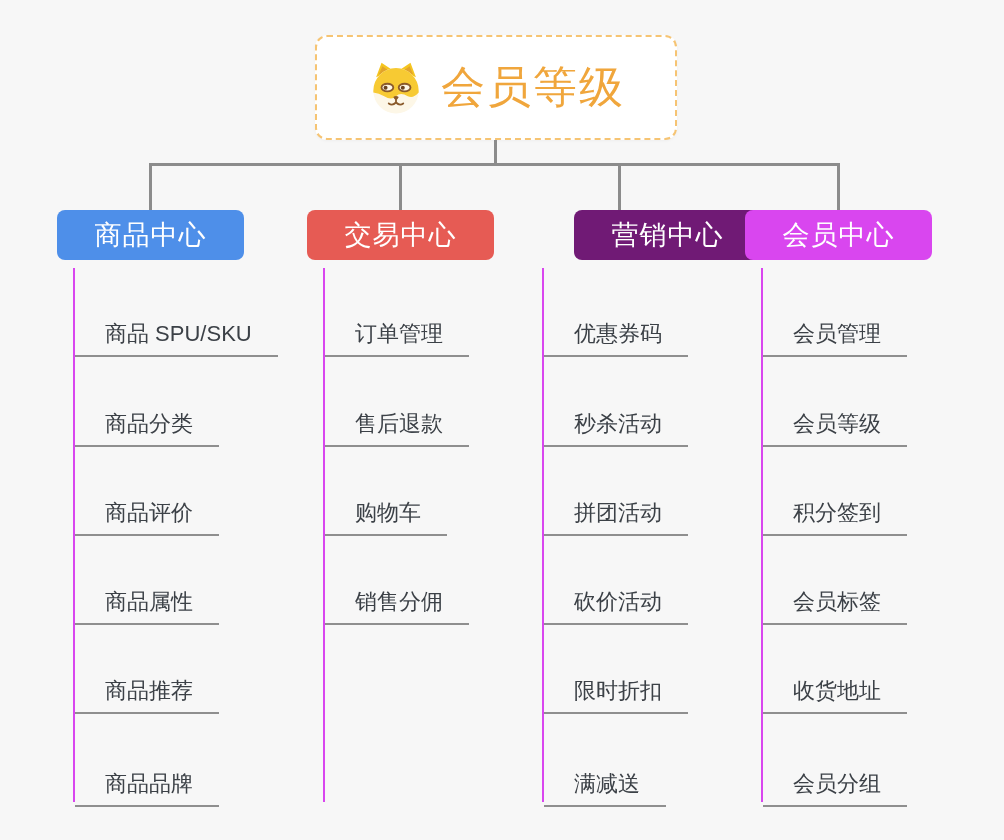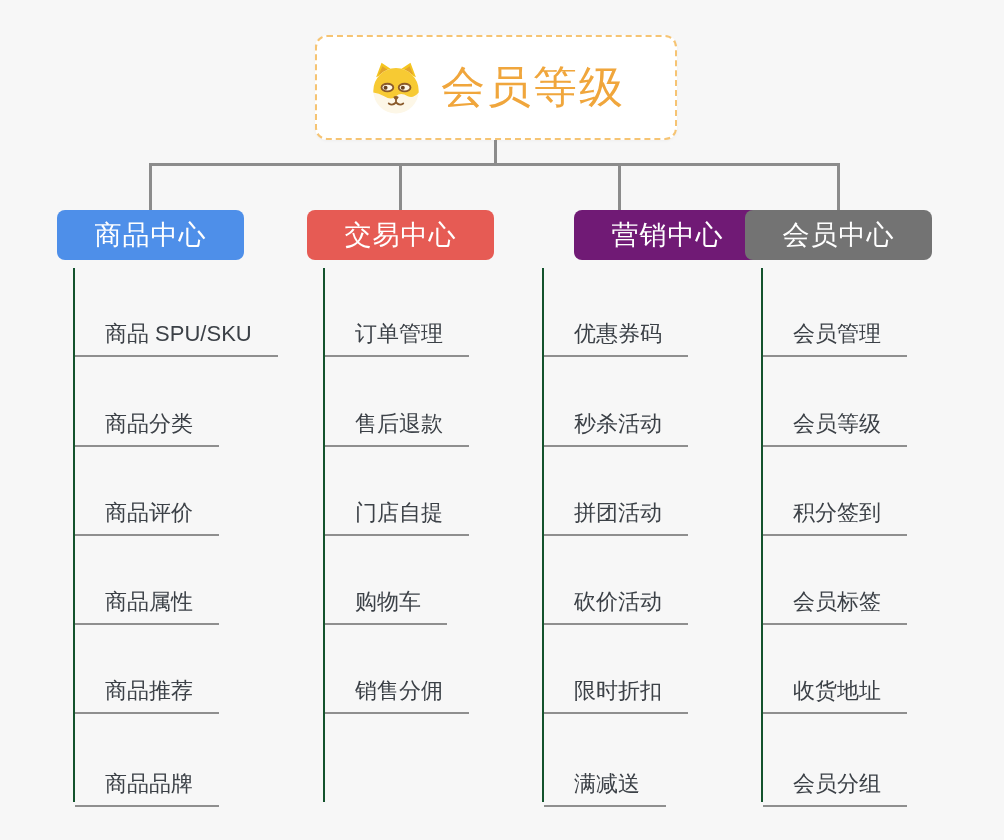--- a/index.html
+++ b/index.html
@@ -37,21 +37,21 @@
     position:absolute;top:210px;width:187px;height:50px;
     border-radius:8px;
     display:flex;align-items:center;justify-content:center;
     color:#ffffff;font-size:27px;letter-spacing:1px;
     white-space:nowrap;
   }
 
   
   .branch-column{
     position:absolute;top:268px;width:230px;height:534px;
-    border-left:2px solid #14532d;
+    border-left:2px solid #d946ef;
     box-sizing:border-box;
   }
   .branch-item{
     position:absolute;left:0;
     height:36px;line-height:34px;
     padding:0 26px 2px 30px;
     border-bottom:2px solid #8f8f8f;
     font-size:22px;color:#3c4147;
     white-space:nowrap;
     width:max-content;
@@ -108,34 +108,33 @@
         <div class="branch-item">商品分类</div>
         <div class="branch-item">商品评价</div>
         <div class="branch-item">商品属性</div>
         <div class="branch-item">商品推荐</div>
         <div class="branch-item">商品品牌</div>
       </div>
       <div class="branch-header" style="left: 307px; background: rgb(230, 91, 84);">交易中心</div>
       <div class="branch-column" style="left: 323px;">
         <div class="branch-item">订单管理</div>
         <div class="branch-item">售后退款</div>
-        <div class="branch-item">门店自提</div>
         <div class="branch-item">购物车</div>
         <div class="branch-item">销售分佣</div>
       </div>
       <div class="branch-header" style="left: 526px; background: #701a75; margin-left: 48px;">营销中心</div>
       <div class="branch-column" style="left: 542px; padding-left: 41px;">
         <div class="branch-item">优惠券码</div>
         <div class="branch-item">秒杀活动</div>
         <div class="branch-item">拼团活动</div>
         <div class="branch-item">砍价活动</div>
         <div class="branch-item">限时折扣</div>
         <div class="branch-item">满减送</div>
       </div>
-      <div class="branch-header" style="left: 745px; background: #737373;">会员中心</div>
+      <div class="branch-header" style="left: 745px; background: #d946ef;">会员中心</div>
       <div class="branch-column" style="left: 761px; text-align: right;">
         <div class="branch-item">会员管理</div>
         <div class="branch-item">会员等级</div>
         <div class="branch-item">积分签到</div>
         <div class="branch-item">会员标签</div>
         <div class="branch-item">收货地址</div>
         <div class="branch-item">会员分组</div>
       </div>
     </div>
 

